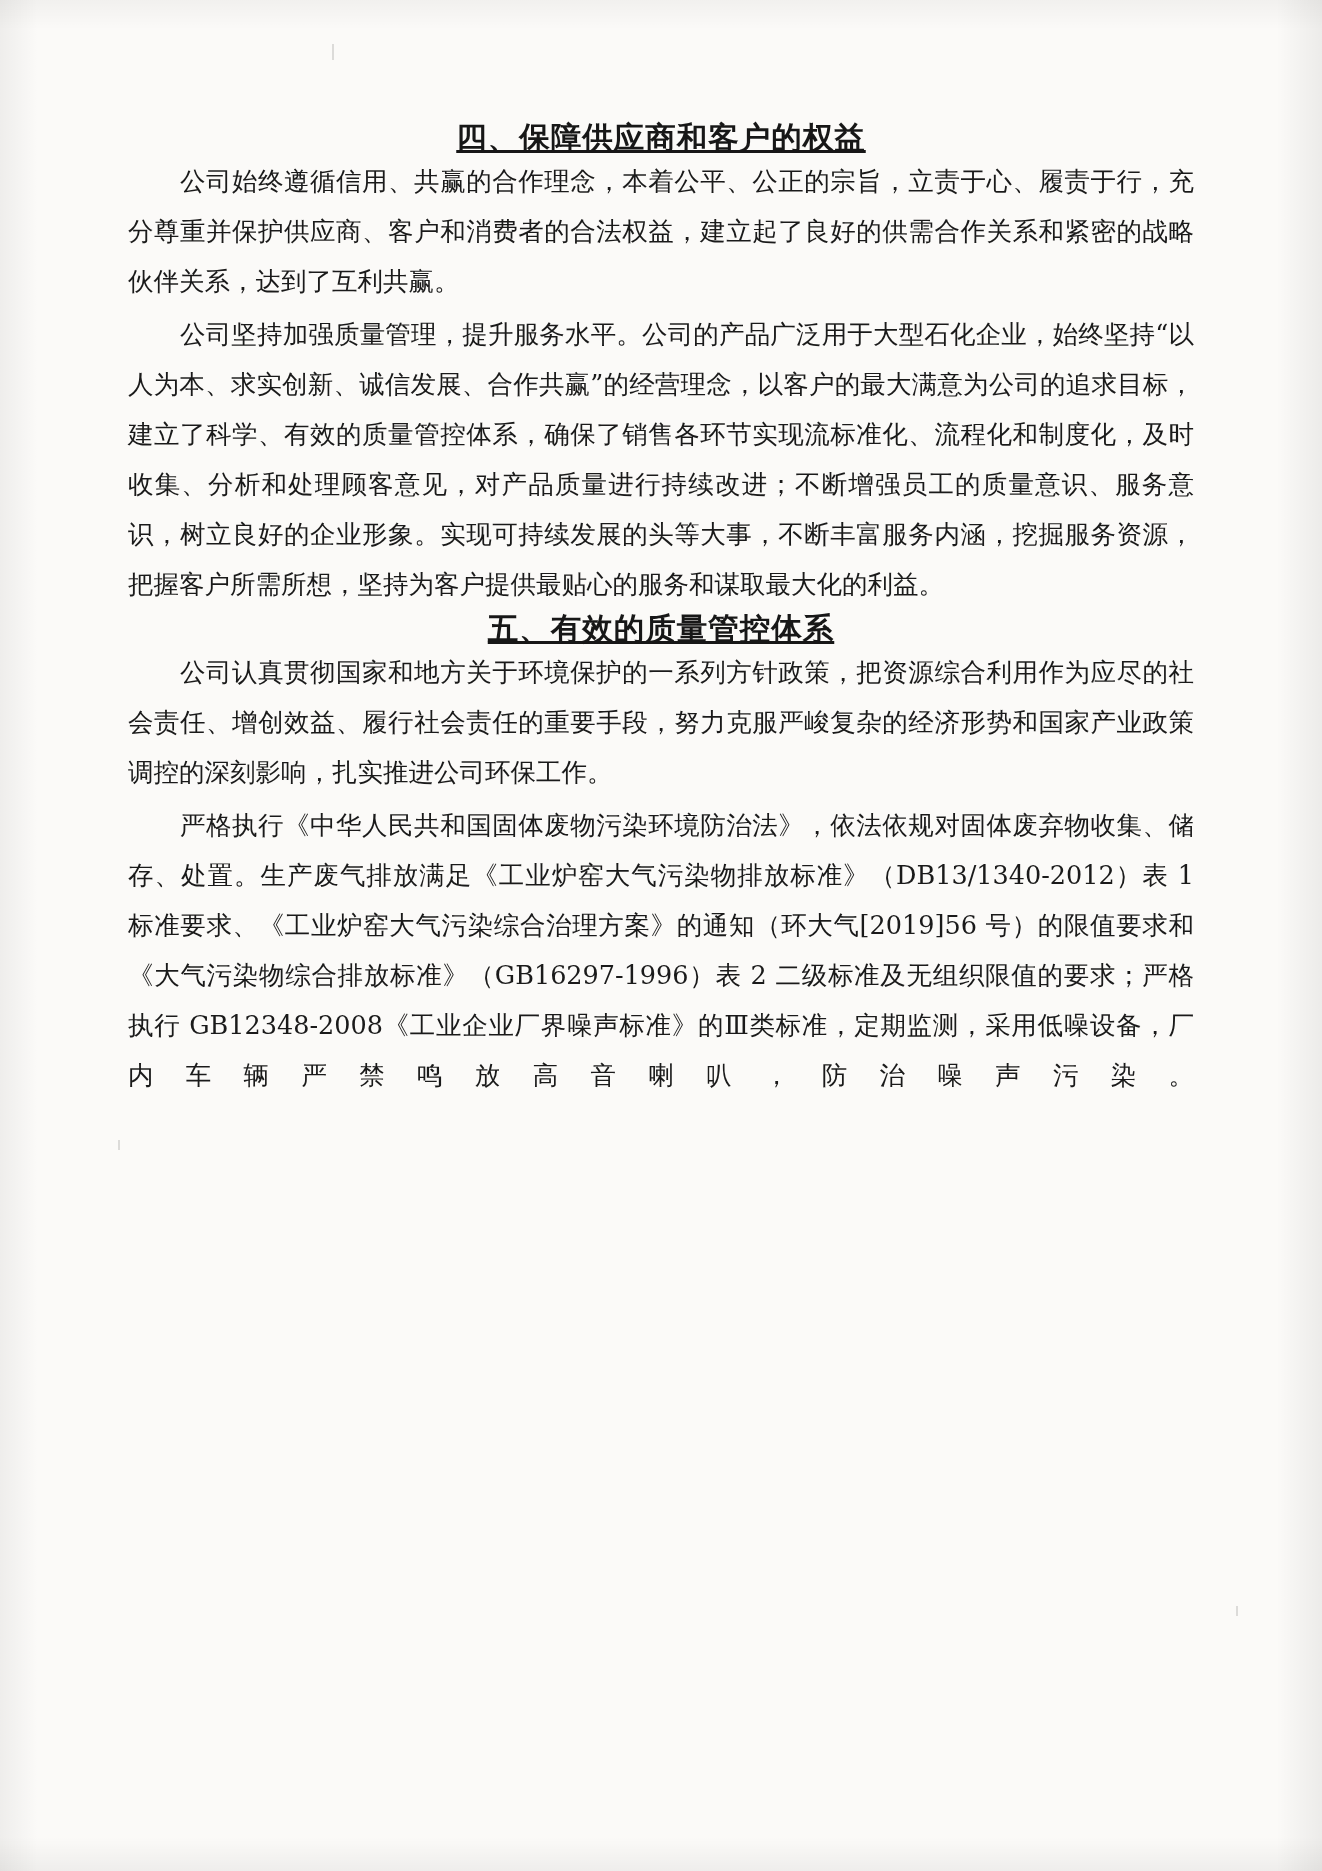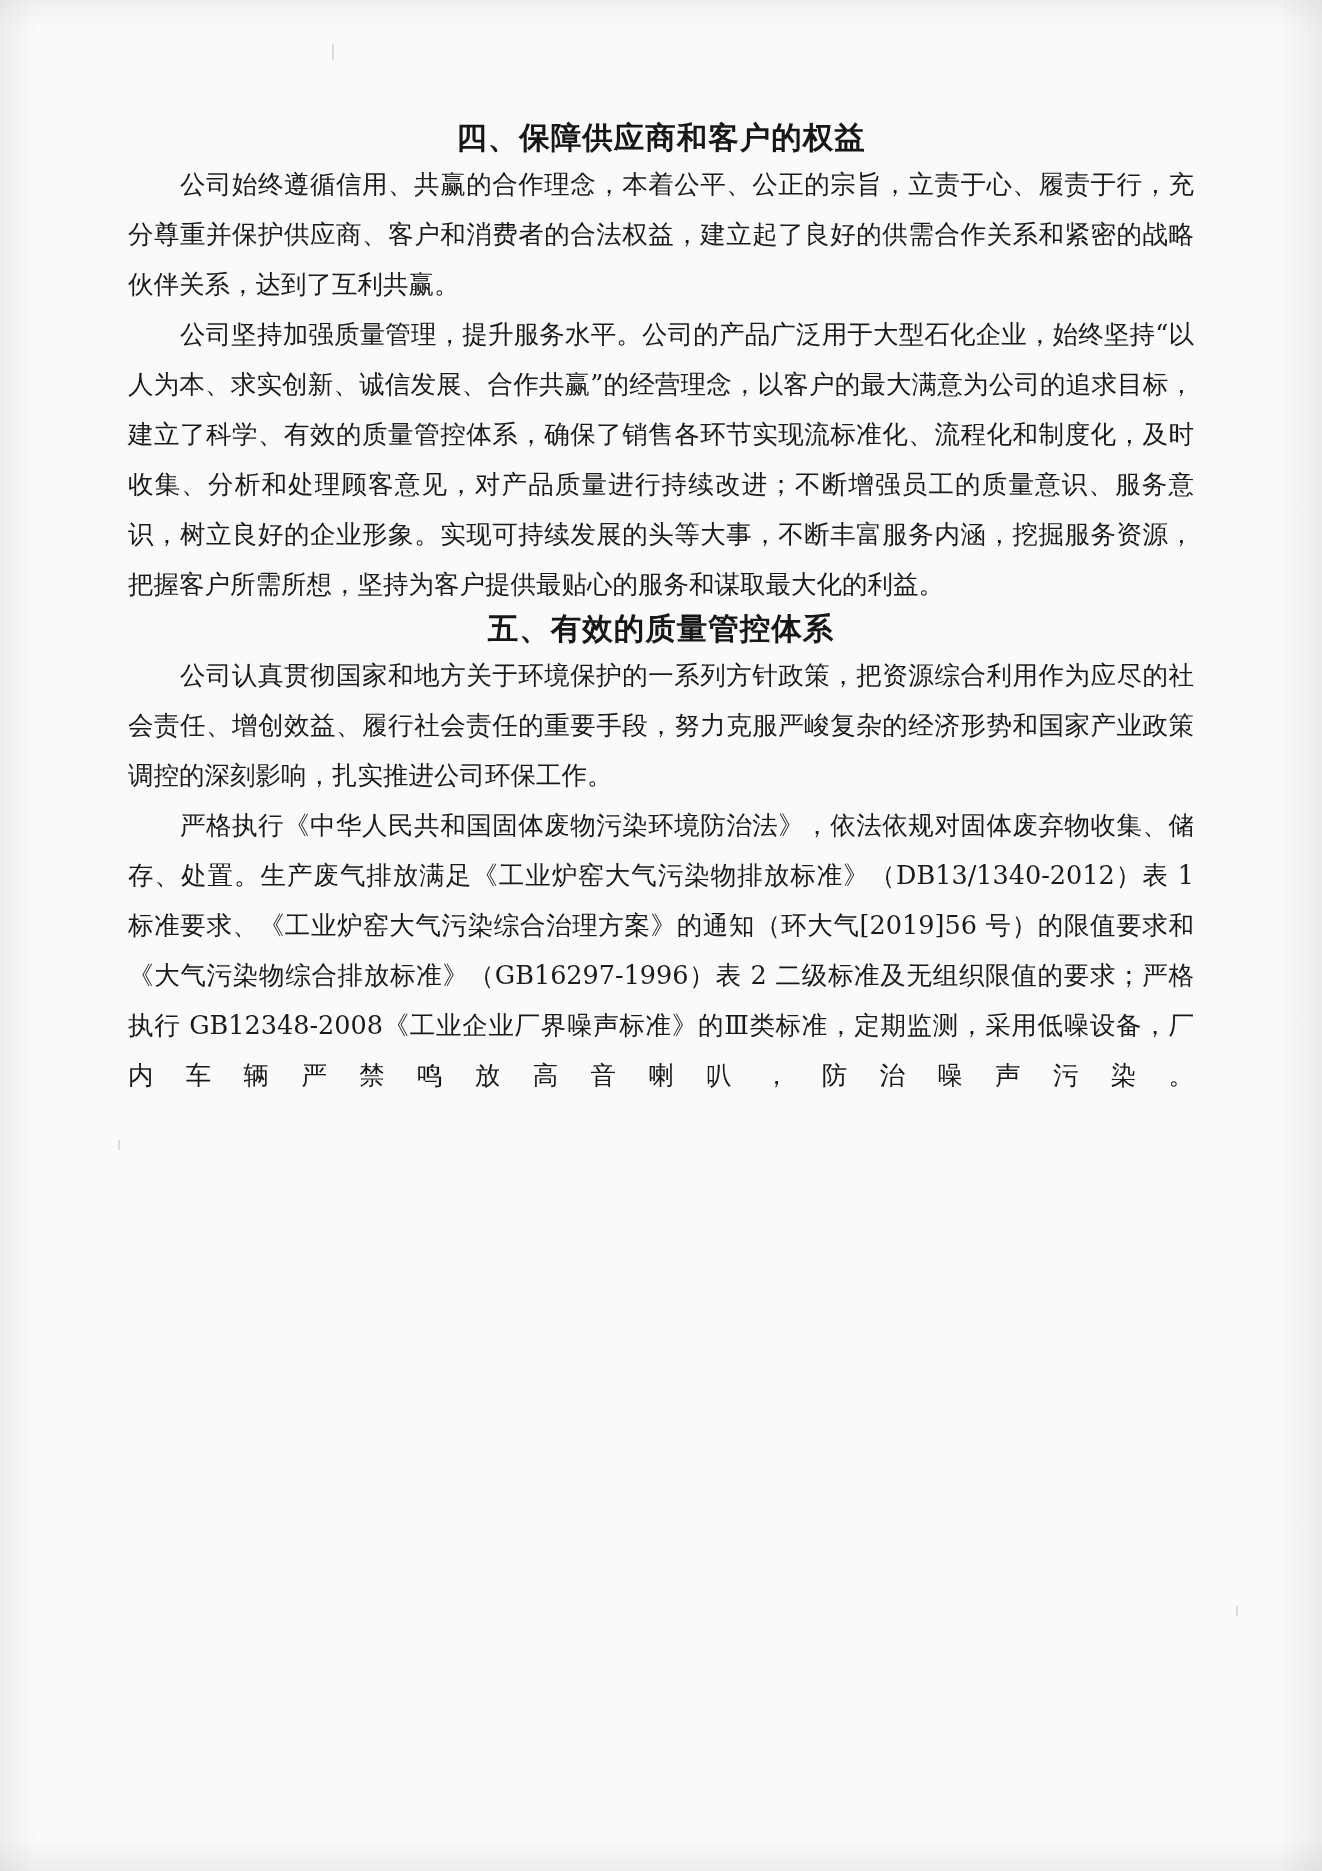--- a/index.html
+++ b/index.html
@@ -35,33 +35,34 @@
     width: 1066px;
   }
   h2.section-title {
     font-family: "DejaVu Sans", "Liberation Sans", sans-serif;
     font-weight: bold;
     font-size: 30.5px;
     letter-spacing: 1px;
     text-align: center;
     margin: 0;
     color: #171717;
+    text-decoration: underline;
   }
   .title-1 { margin-top: 34px; }
   .title-2 { margin-top: 58px; }
   p.para {
     font-size: 25.5px;
     line-height: 50px;
     text-align: justify;
     text-justify: inter-ideograph;
     margin: 0;
     text-indent: 52px;
     color: #1a1a1a;
   }
-  .gap-after-title { margin-top: 38px; }
+  .gap-after-title { margin-top: 38px; font-family: Liberation Mono, monospace; }
   .gap-para { margin-top: 2px; }
   .spread {
     text-align: justify;
     text-align-last: justify;
   }
   .faint-mark {
     position: absolute;
     width: 2px;
     height: 16px;
     background: rgba(0,0,0,0.12);

